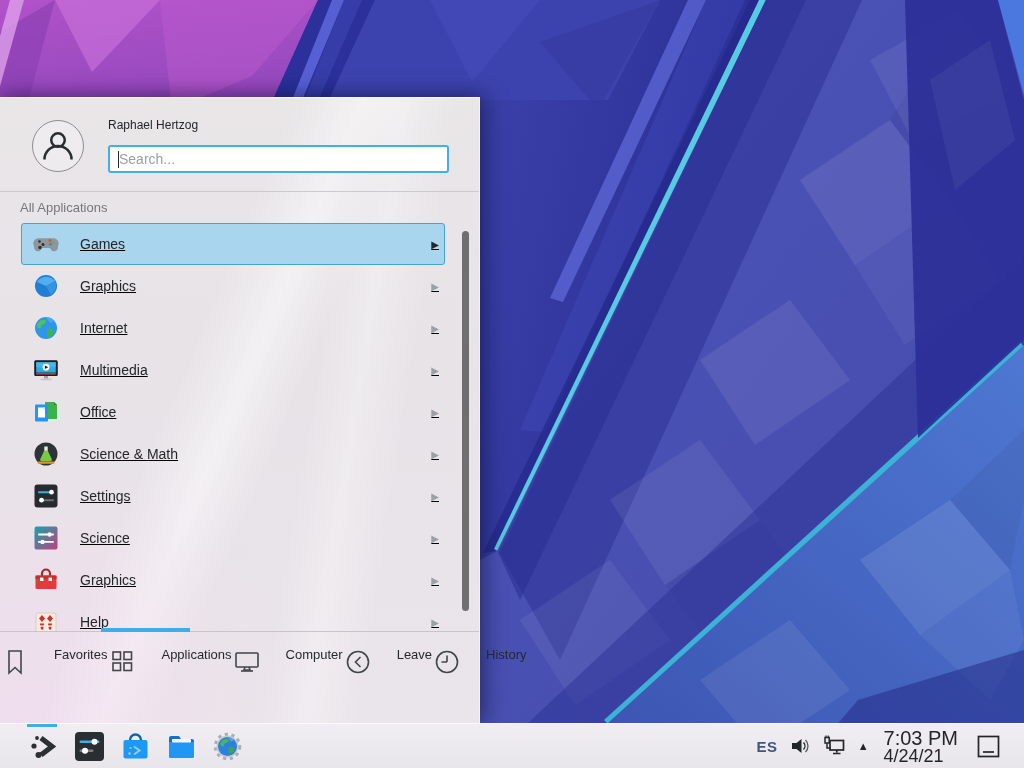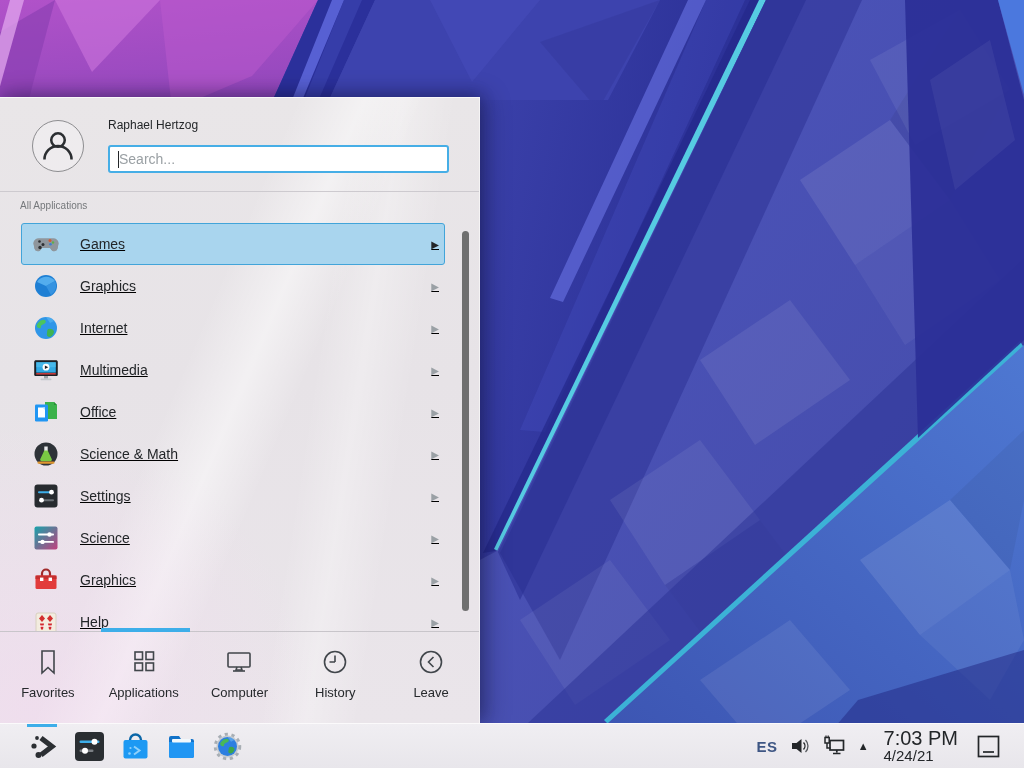--- a/index.html
+++ b/index.html
@@ -38,21 +38,21 @@
   }
   .search-box input {
     border:none; outline:none; width:100%; height:100%; font-size:14px; color:#232629;
     font-family:"Liberation Sans", sans-serif; background:transparent;
   }
   .search-box input::placeholder { color:#9aa0a4; }
   .text-caret { width:1px; height:17px; background:#232629; flex:0 0 1px; }
 
   .sep-header { position:absolute; left:0; top:93px; width:100%; height:1px; background:#cdcacf; }
 
-  .section-label { position:absolute; left:20px; top:102px; font-size:10px; color:#75787b; }
+  .section-label { position:absolute; left:20px; top:102px; font-size:13px; color:#75787b; }
 
   .menu-body { position:absolute; left:0; top:124px; width:100%; height:409px; overflow:hidden; }
   .menu-list { position:absolute; left:21px; top:1px; width:424px; }
   .cat-row {
     height:42px; display:flex; align-items:center; padding-left:11px; padding-right:5px;
     border:1px solid transparent; border-radius:3px; cursor:default;text-decoration:underline;
   }
   .cat-row.selected { background:#a9d5ee; border-color:#42a4d9; }
   .cat-icon { width:26px; height:26px; flex:0 0 26px; }
   .cat-label { margin-left:21px; font-size:14px; color:#232629; }
@@ -63,40 +63,40 @@
     position:absolute; left:462px; top:133px; width:7px; height:380px;
     background:#6f6f6f; border-radius:4px;
   }
 
   .menu-tabs {
     position:absolute; left:0; top:533px; width:100%; height:93px;
     border-top:1px solid #c8c5ca; display:flex;
   }
   .tab-indicator { position:absolute; left:101px; top:-4px; width:89px; height:4px; background:#3daee9; }
   .tab {
-    flex:1 1 0; display:flex; flex-direction:column; align-items:center;
-    padding-top:15px; gap:8px; cursor:default;
+    flex:1 1 0; display:flex; flex-direction:row; 
+    padding-top:15px; gap:24px; cursor:default;
   }
   .tab-label { font-size:13px; color:#26292c; }
 
   
   .taskbar {
     position:absolute; left:0; bottom:0; width:100%; height:45px; z-index:3;
     background:linear-gradient(to bottom,#f0eef2,#e8e6eb);
     border-top:1px solid rgba(255,255,255,.8);
     display:flex; align-items:center; padding:0 20px;
   }
   .task-app { position:relative; width:46px; height:45px; display:flex; align-items:center; justify-content:center; }
   .task-active-line { position:absolute; left:7px; top:0; width:30px; height:3px; background:#3daee9; }
   .tray { margin-left:auto; display:flex; align-items:center; gap:11px; }
   .kbd-layout { font-size:15px; font-weight:bold; color:#3e5684; letter-spacing:.5px; }
   .caret-up { font-size:11px; color:#232629; }
   .clock { display:flex; flex-direction:column; align-items:flex-start; color:#232629; margin-left:4px; }
   .clock-time { font-size:20px; line-height:20px; }
-  .clock-date { font-size:15px; line-height:16px; }
+  .clock-date { font-size:18px; line-height:16px; }
   .show-desktop { margin-left:6px; margin-right:2px; display:flex; align-items:center; }
 </style>
 </head>
 <body>
 
 <div class="stage">
 
   <svg class="wallpaper" viewBox="0 0 1024 768" preserveAspectRatio="none">
     <defs>
       <linearGradient id="gBase" x1="0" y1="0" x2="1" y2="1">
@@ -354,31 +354,31 @@
           <rect x="4" y="6" width="22" height="14" rx="1"></rect>
           <path d="M13 20 l-1 3 h6 l-1 -3"></path>
           <path d="M9 24 h12"></path>
         </svg>
         <span class="tab-label">Computer</span>
       </div>
 
       <div class="tab">
         <svg width="30" height="30" viewBox="0 0 30 30" fill="none" stroke="#41464b" stroke-width="1.6">
           <circle cx="15" cy="15" r="10.5"></circle>
-          <path d="M15 15 V8.5 M15 15 H9.5"></path>
-        </svg>
-        <span class="tab-label">History</span>
+          <path d="M17.5 10 l-5 5 5 5"></path>
+        </svg>
+        <span class="tab-label">Leave</span>
       </div>
 
       <div class="tab">
         <svg width="30" height="30" viewBox="0 0 30 30" fill="none" stroke="#41464b" stroke-width="1.6">
           <circle cx="15" cy="15" r="10.5"></circle>
-          <path d="M17.5 10 l-5 5 5 5"></path>
-        </svg>
-        <span class="tab-label">Leave</span>
+          <path d="M15 15 V8.5 M15 15 H9.5"></path>
+        </svg>
+        <span class="tab-label">History</span>
       </div>
     </div>
   </div>
 
   <div class="taskbar">
 
     <div class="task-app">
       <div class="task-active-line"></div>
       <svg width="33" height="33" viewBox="0 0 33 33">
         <path d="M14 8 L25 16.5 L14 25" fill="none" stroke="#2c2f33" stroke-width="5.2"></path>

